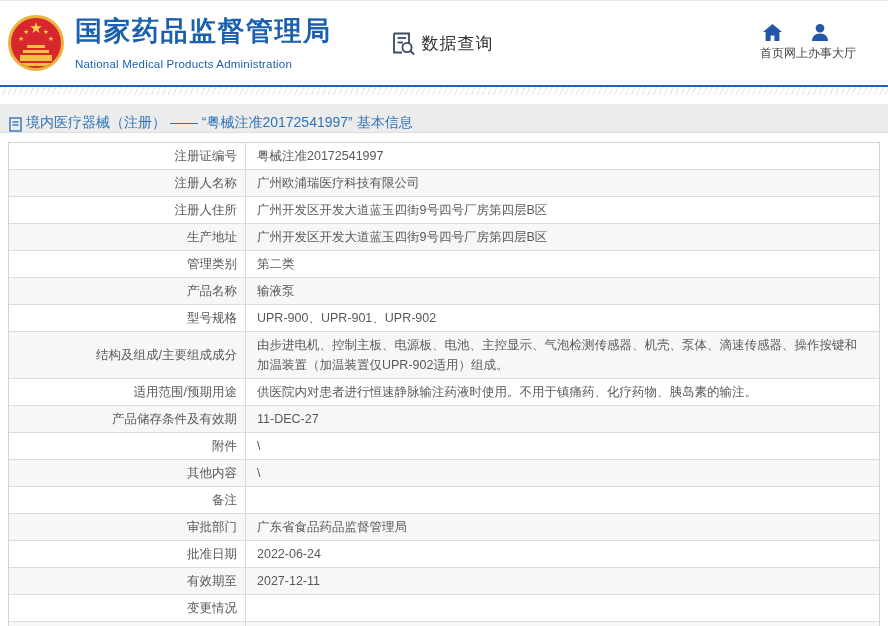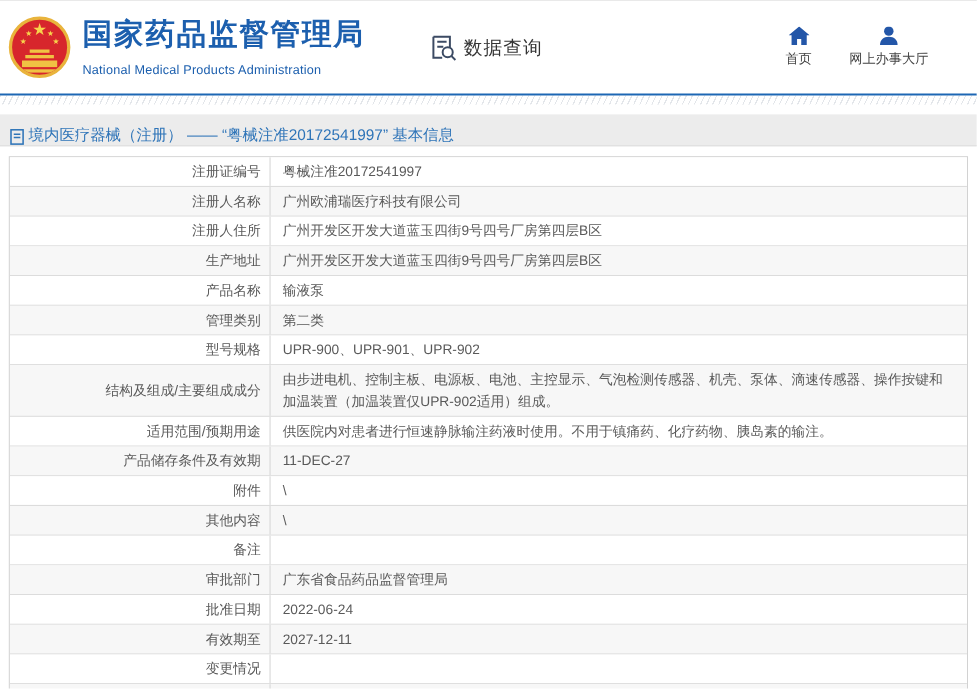--- a/index.html
+++ b/index.html
@@ -21,21 +21,21 @@
   .gate.g4 { bottom:2px;  width:40px; height:3px; }
 
   .brand { margin-left:11px; }
   .brand-title { font-size:27px; font-weight:bold; color:#1c5fae; letter-spacing:1.5px; line-height:30px; }
   .brand-sub { font-size:11.5px; color:#1c5fae; margin-top:12px; letter-spacing:.2px; }
 
   .query { display:flex; align-items:center; margin-left:58px; }
   .query-label { font-size:17px; color:#333; margin-left:5px; letter-spacing:1px; }
 
   .header-spacer { flex:1; }
-  .nav { display:flex; gap:34px; margin-right:26px; }
+  .nav { display:flex; margin-right:14px; }
   .nav-item { display:flex; flex-direction:column; align-items:center; cursor:pointer; }
   .nav-item .lbl { font-size:12px; color:#444; margin-top:4px; white-space:nowrap; }
 
   
   .blue-rule { height:2px; background:#1d67b4; }
   .hatch { height:8px;
     background:repeating-linear-gradient(115deg,#e3e6ea 0px,#e3e6ea 1px,#ffffff 1px,#ffffff 5px); }
 
   
   .crumb-bar { margin-top:9px; height:29px; background:#ececec; border-bottom:1px solid #dedede;
@@ -150,32 +150,32 @@
       <div class="cell-value">广州开发区开发大道蓝玉四街9号四号厂房第四层B区</div>
     </div>
     <div class="row">
       <div class="cell-label">
         <span>生产地址</span>
       </div>
       <div class="cell-value">广州开发区开发大道蓝玉四街9号四号厂房第四层B区</div>
     </div>
     <div class="row">
       <div class="cell-label">
+        <span>管理类别</span>
+      </div>
+      <div class="cell-value">第二类</div>
+    </div>
+    <div class="row">
+      <div class="cell-label">
         <span>产品名称</span>
       </div>
       <div class="cell-value">输液泵</div>
     </div>
     <div class="row">
       <div class="cell-label">
-        <span>管理类别</span>
-      </div>
-      <div class="cell-value">第二类</div>
-    </div>
-    <div class="row">
-      <div class="cell-label">
         <span>型号规格</span>
       </div>
       <div class="cell-value">UPR-900、UPR-901、UPR-902</div>
     </div>
     <div class="row">
       <div class="cell-label">
         <span>结构及组成/主要组成成分</span>
       </div>
       <div class="cell-value">由步进电机、控制主板、电源板、电池、主控显示、气泡检测传感器、机壳、泵体、滴速传感器、操作按键和加温装置（加温装置仅UPR-902适用）组成。</div>
     </div>

